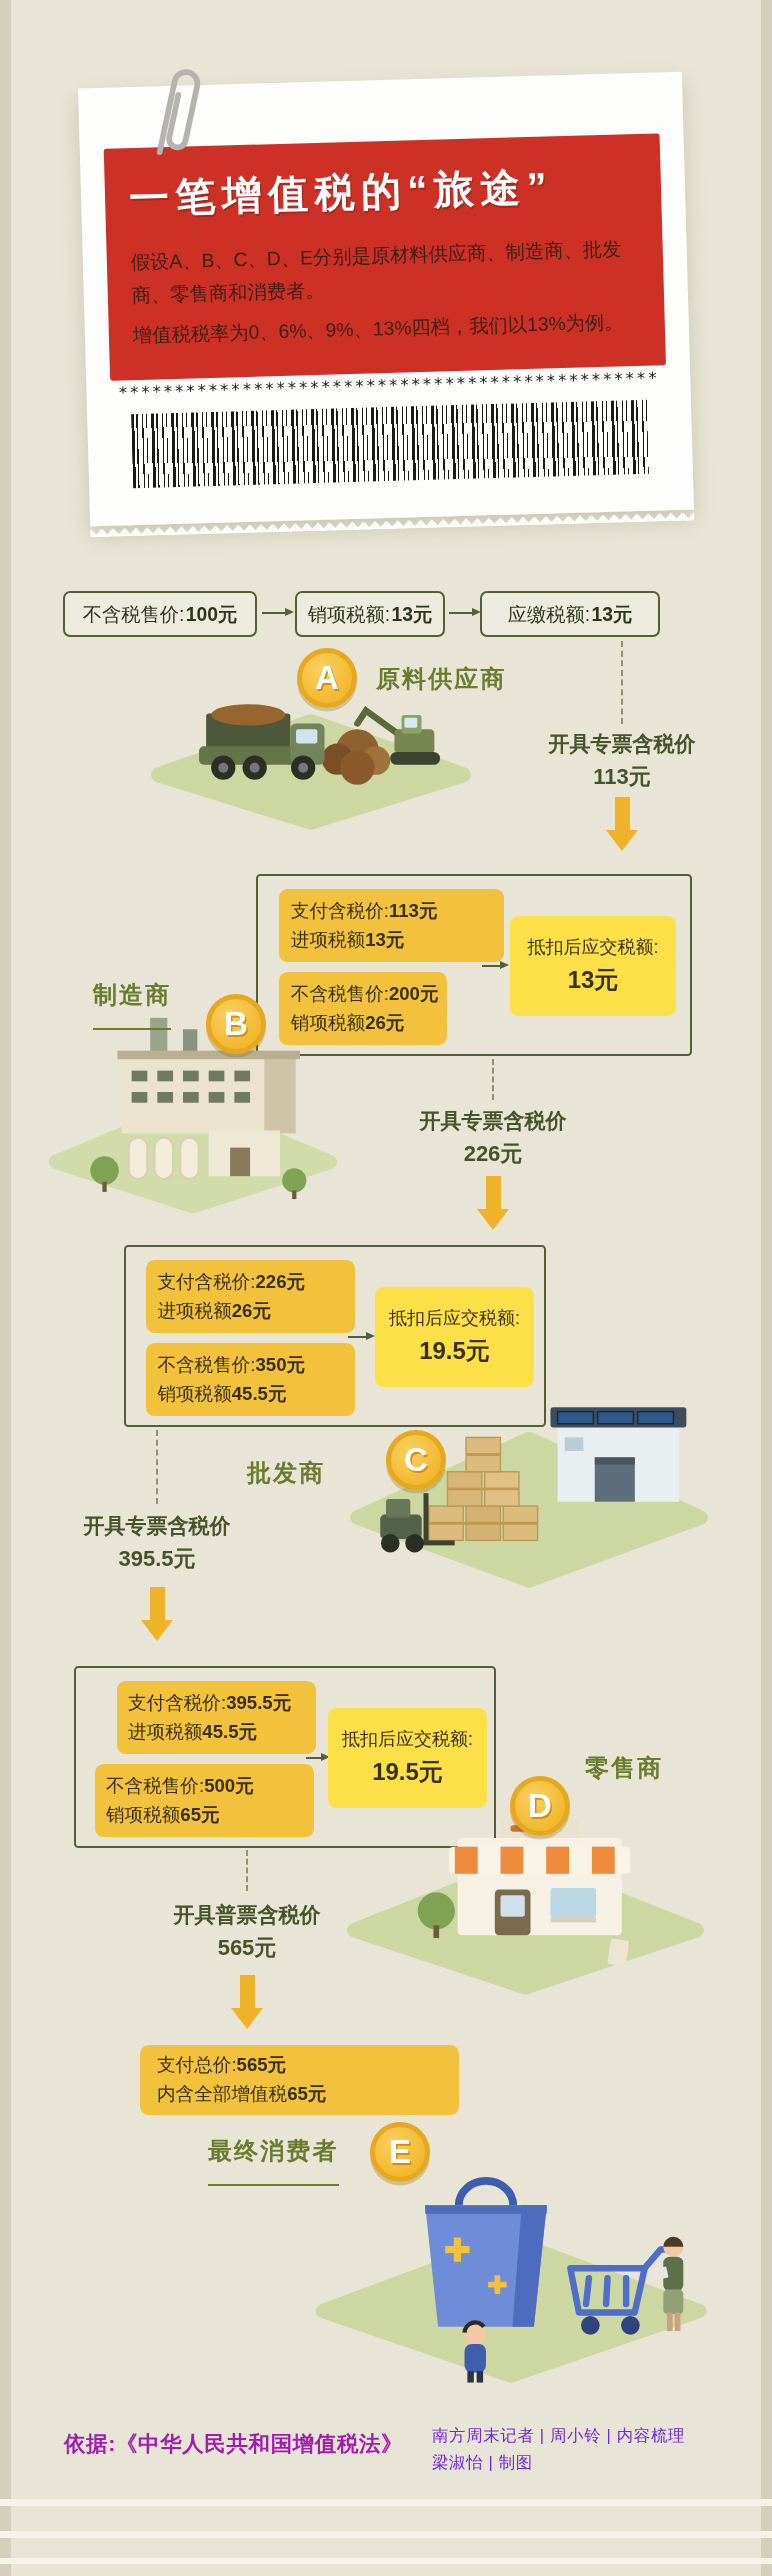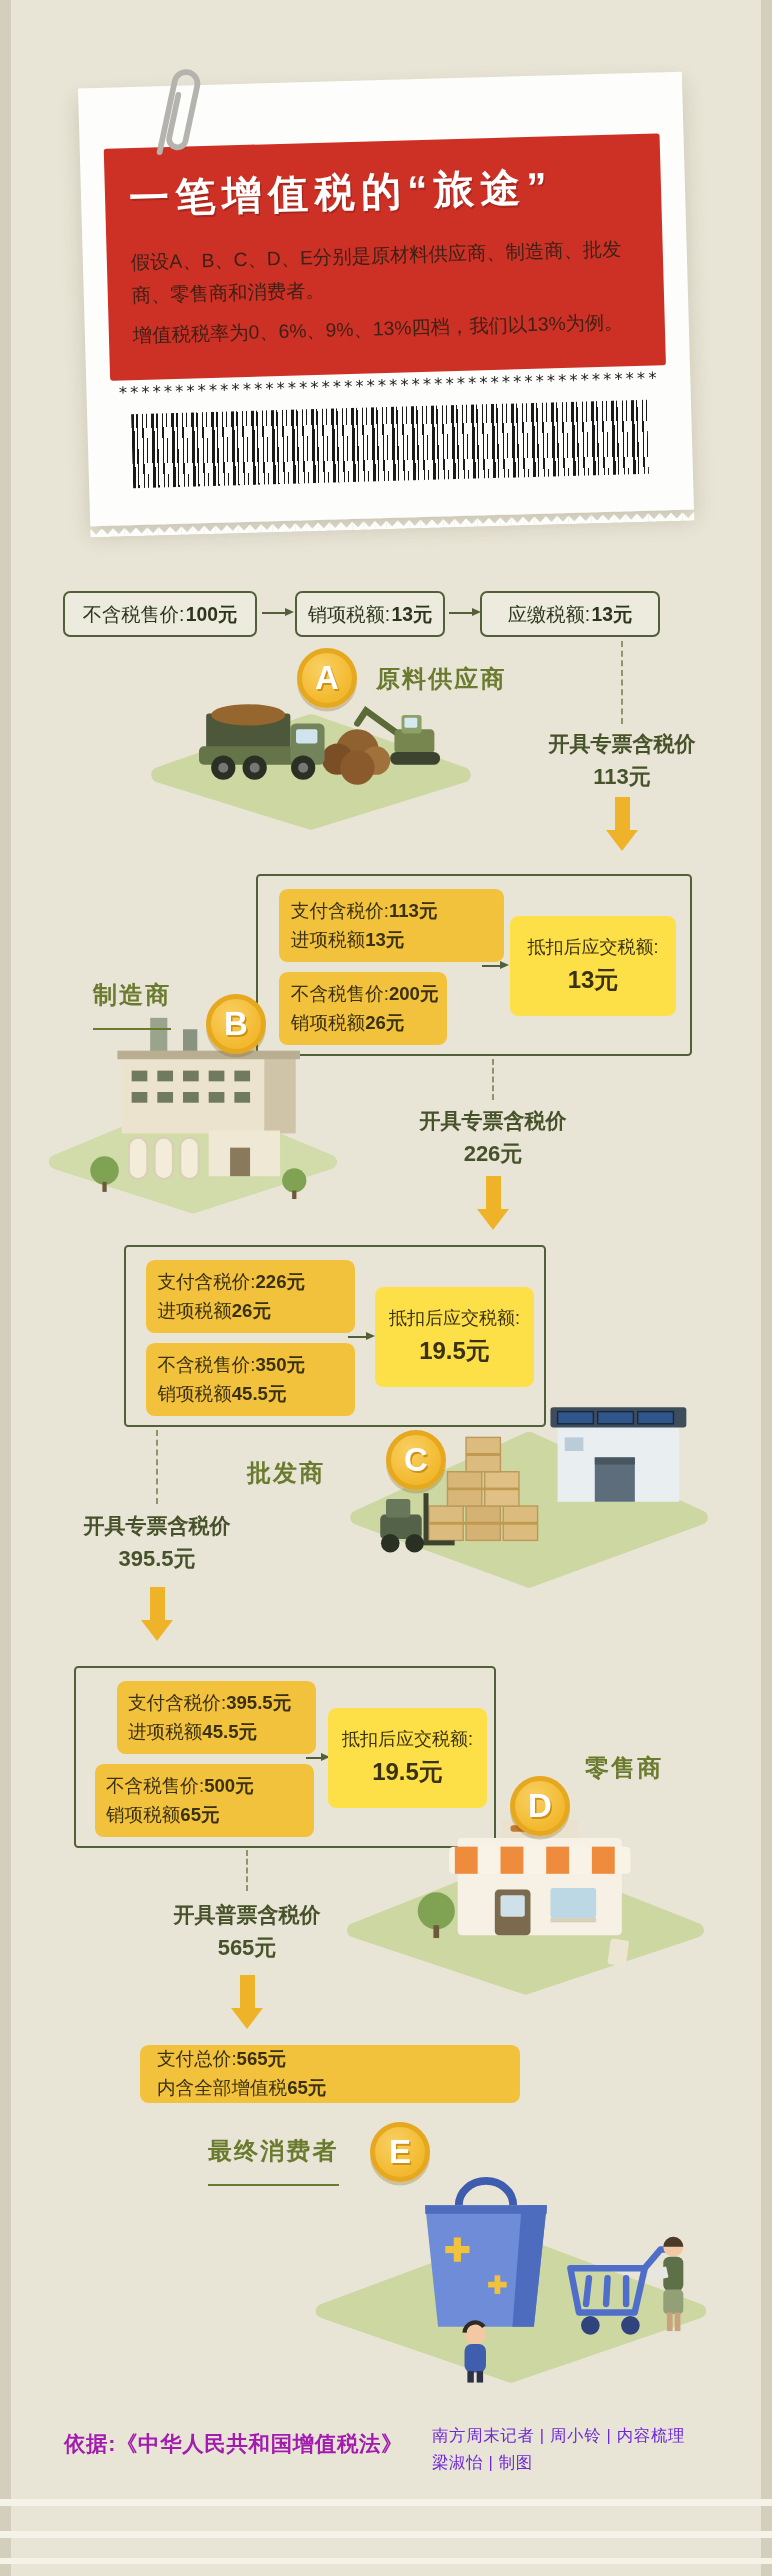--- a/index.html
+++ b/index.html
@@ -326,21 +326,21 @@
   <div class="vdash" style="left:246px;top:1850px;height:41px;"></div>
   <div class="invoice" style="left:154px;top:1899px;width:186px;">
     <div>开具普票含税价</div>
     <div class="big">565元</div>
   </div>
   <div class="yarrow" style="left:231px;top:1975px;">
       <div class="stem"></div>
       <div class="head"></div>
     </div>
 
-  <div class="ybox" style="left:140px;top:2045px;width:380px;padding:0 17px;">
+  <div class="ybox" style="left:140px;top:2045px;width:319px;padding:6px 17px;">
     <div><span>支付总价:</span><b>565元</b></div>
     <div><span>内含全部增值税</span><b>65元</b></div>
   </div>
   <div class="coin" style="left:370px;top:2122px;">
       <span>E</span>
     </div>
   <div class="role u" style="left:208px;top:2135px;">最终消费者</div>
 
   <svg class="illus" style="left:307px;top:2098px;width:408px;height:286px;" viewBox="0 0 570 400">
     <g>

